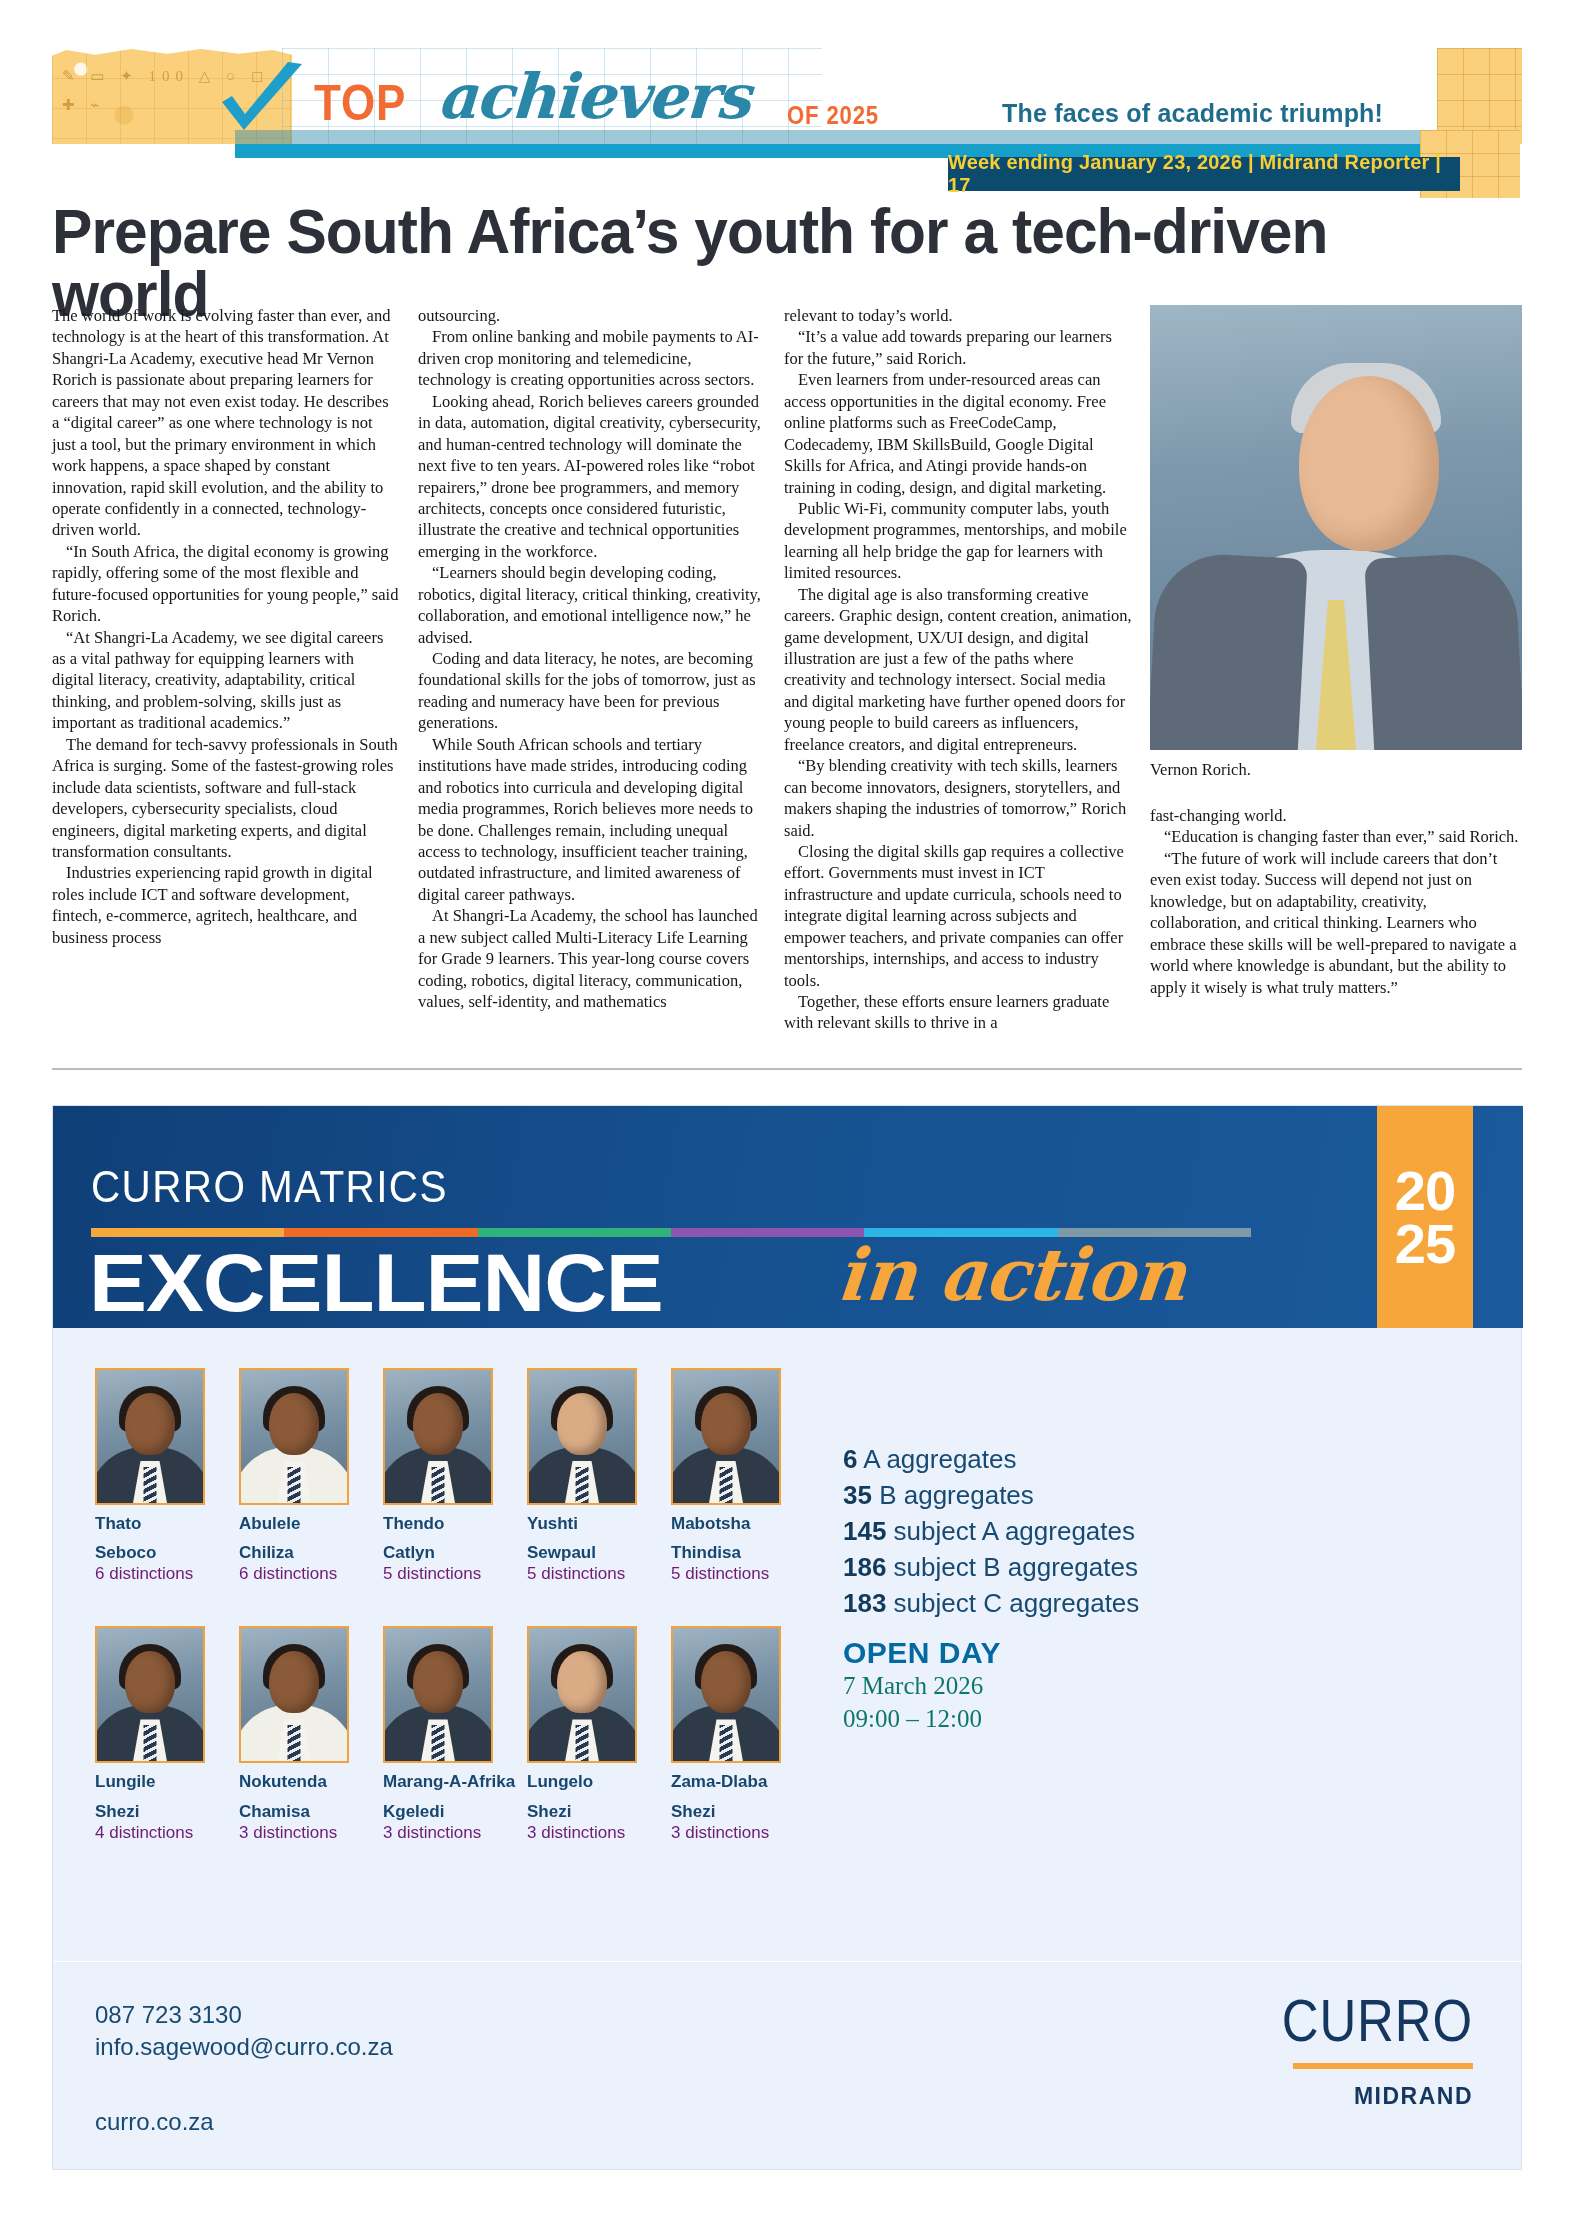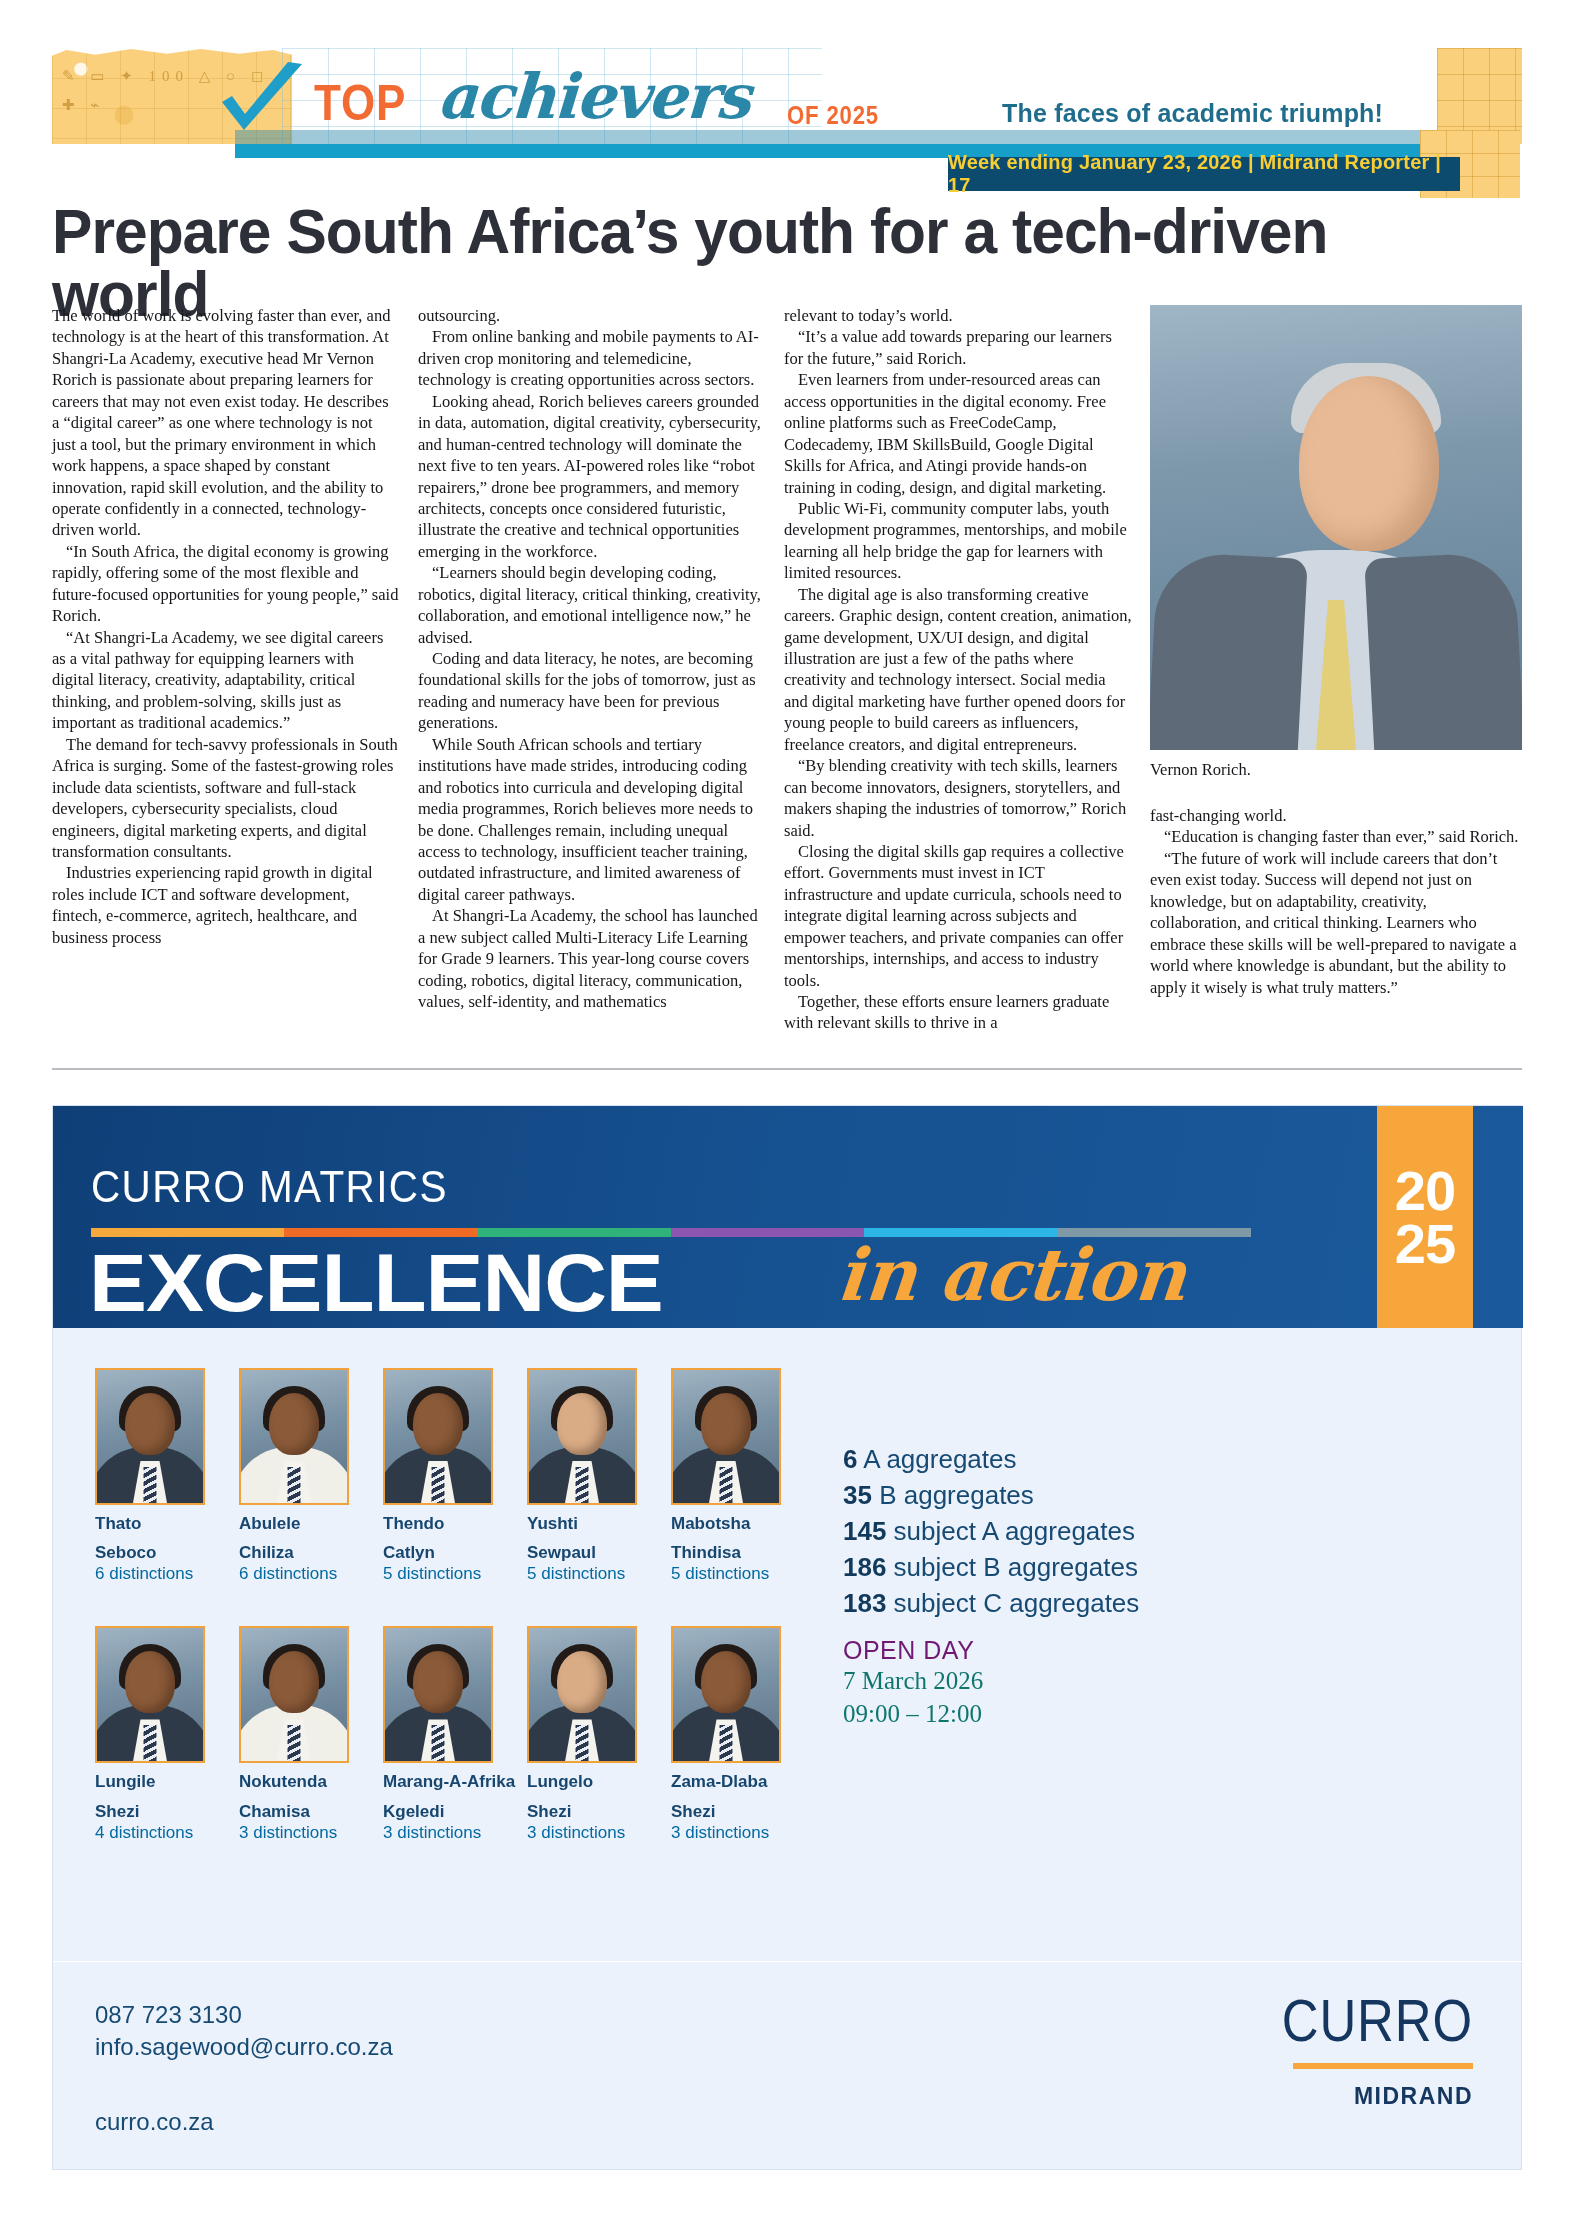--- a/index.html
+++ b/index.html
@@ -407,21 +407,21 @@
     font-family: "Liberation Sans", sans-serif;
     font-size: 17px;
     font-weight: 700;
     color: #17466f;
     line-height: 1.18;
   }
   .sdist {
     font-family: "Liberation Sans", sans-serif;
     font-size: 17px;
     font-weight: 400;
-    color: #0369a1;
+    color: #701a75;
     line-height: 1.2;
     margin-top: 1px;
   }
 
   
   .stats {
     position: absolute;
     left: 790px; top: 336px;
     width: 620px;
   }
@@ -431,23 +431,23 @@
     color: #174a73;
     line-height: 1.38;
   }
   .stat b { font-weight: 700; color: #123a5c; }
   .openday {
     position: absolute;
     left: 790px; top: 530px;
   }
   .od-title {
     font-family: "Liberation Sans", sans-serif;
-    font-size: 25px;
-    font-weight: 400;
-    color: #701a75;
+    font-size: 30px;
+    font-weight: 700;
+    color: #0369a1;
     letter-spacing: .5px;
   }
   .od-line {
     font-family: Liberation Serif, serif;
     font-size: 25px;
     color: #0f766e;
     line-height: 1.3;
   }
 
   

